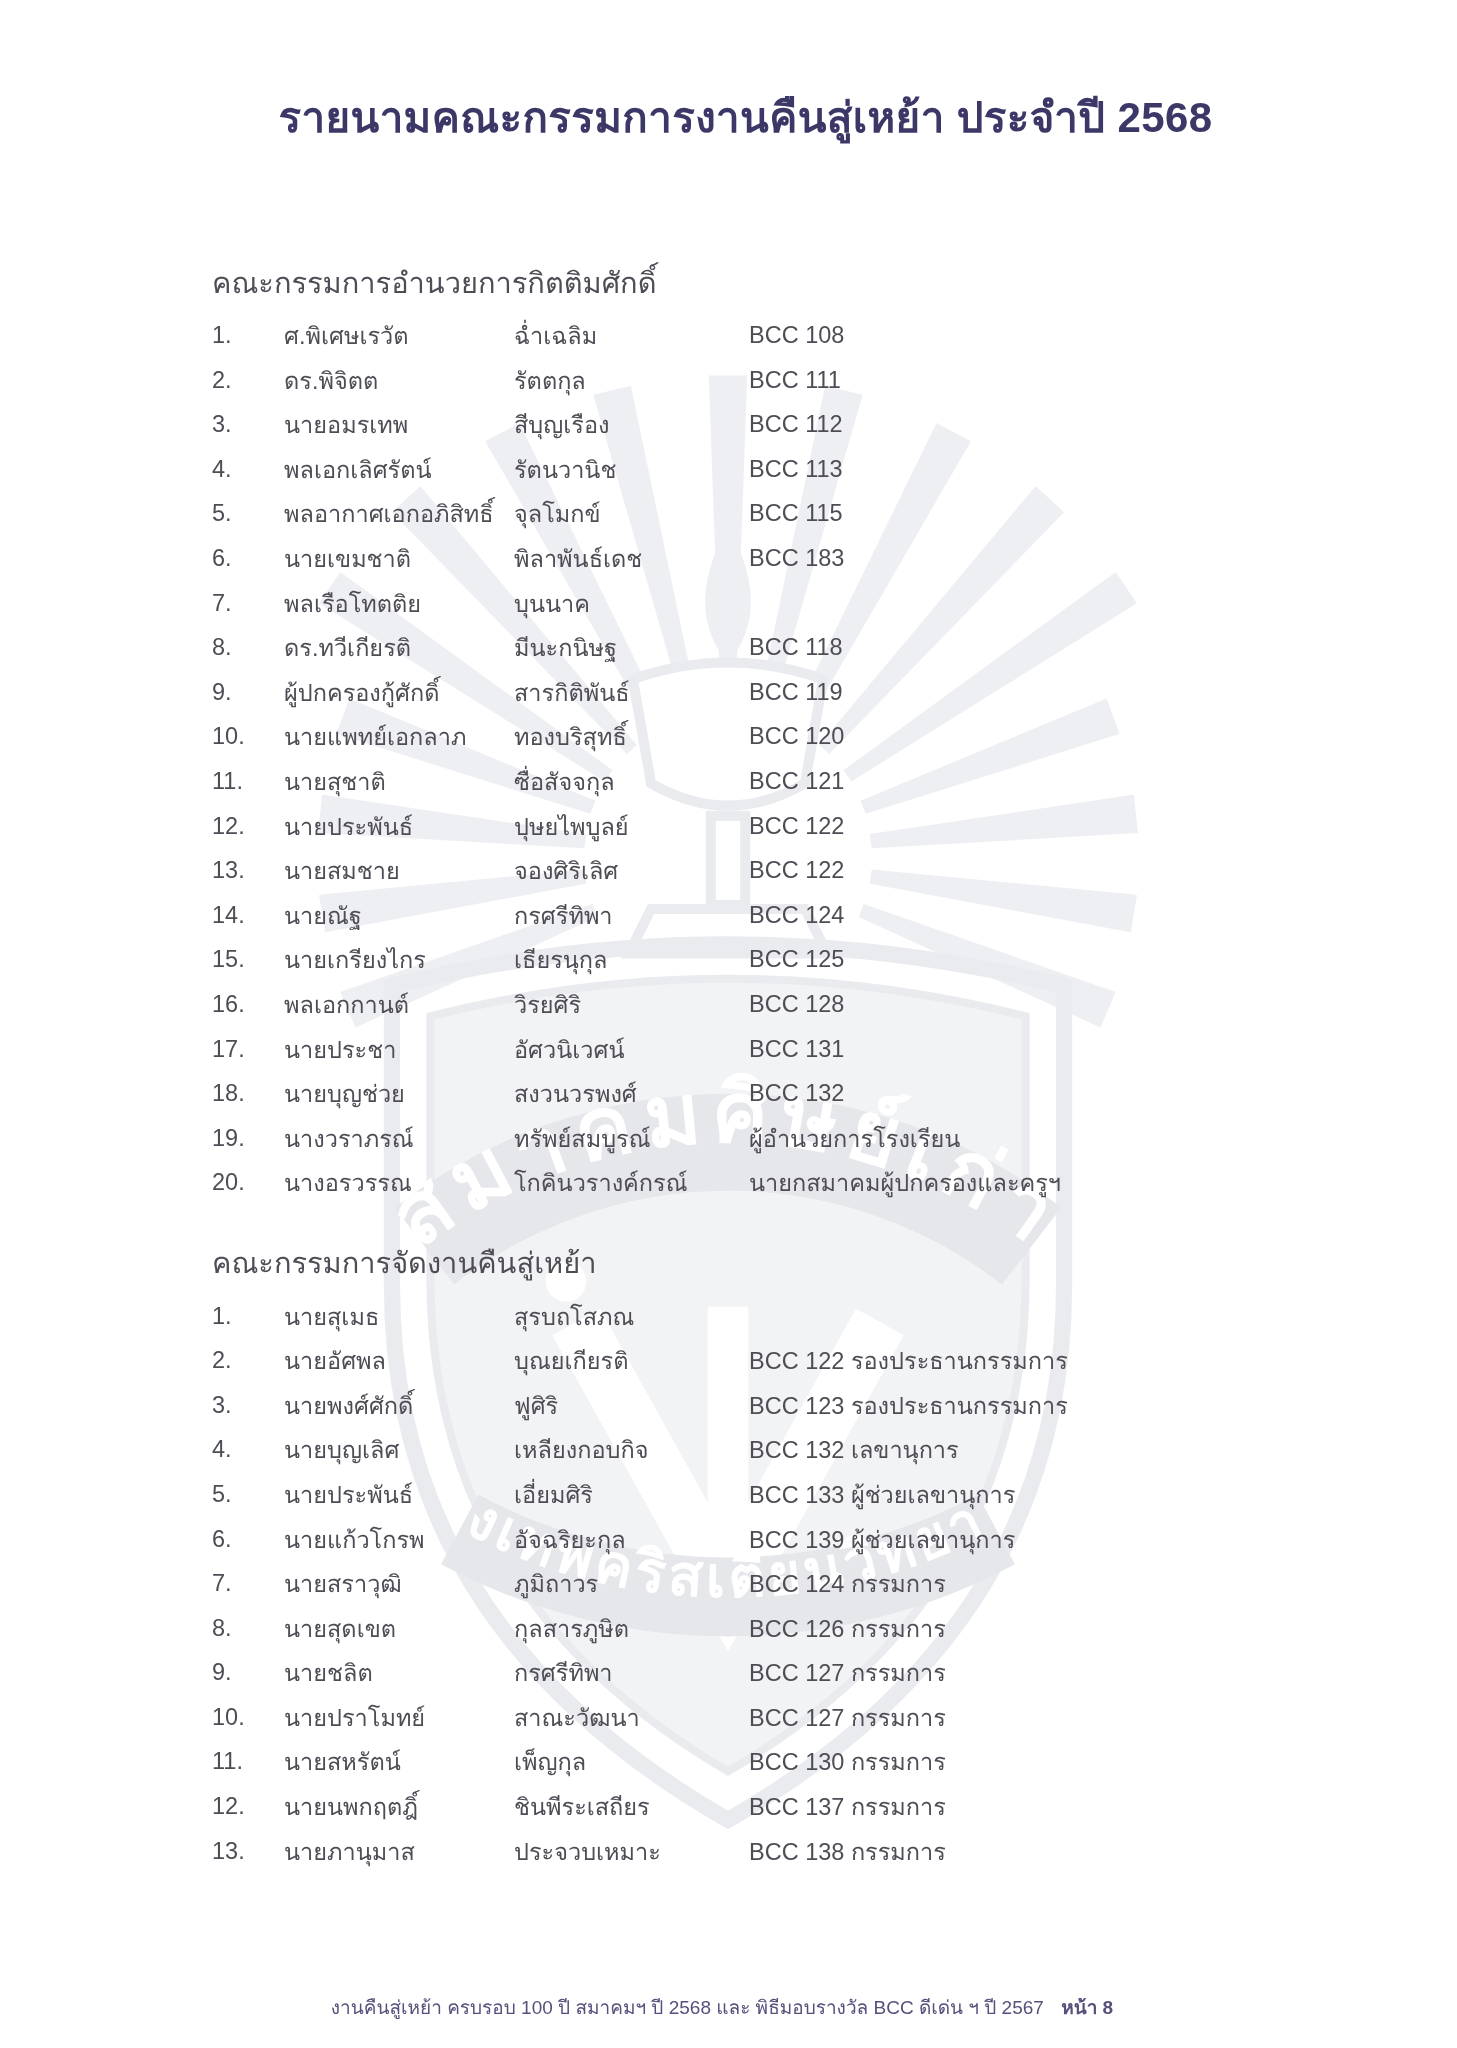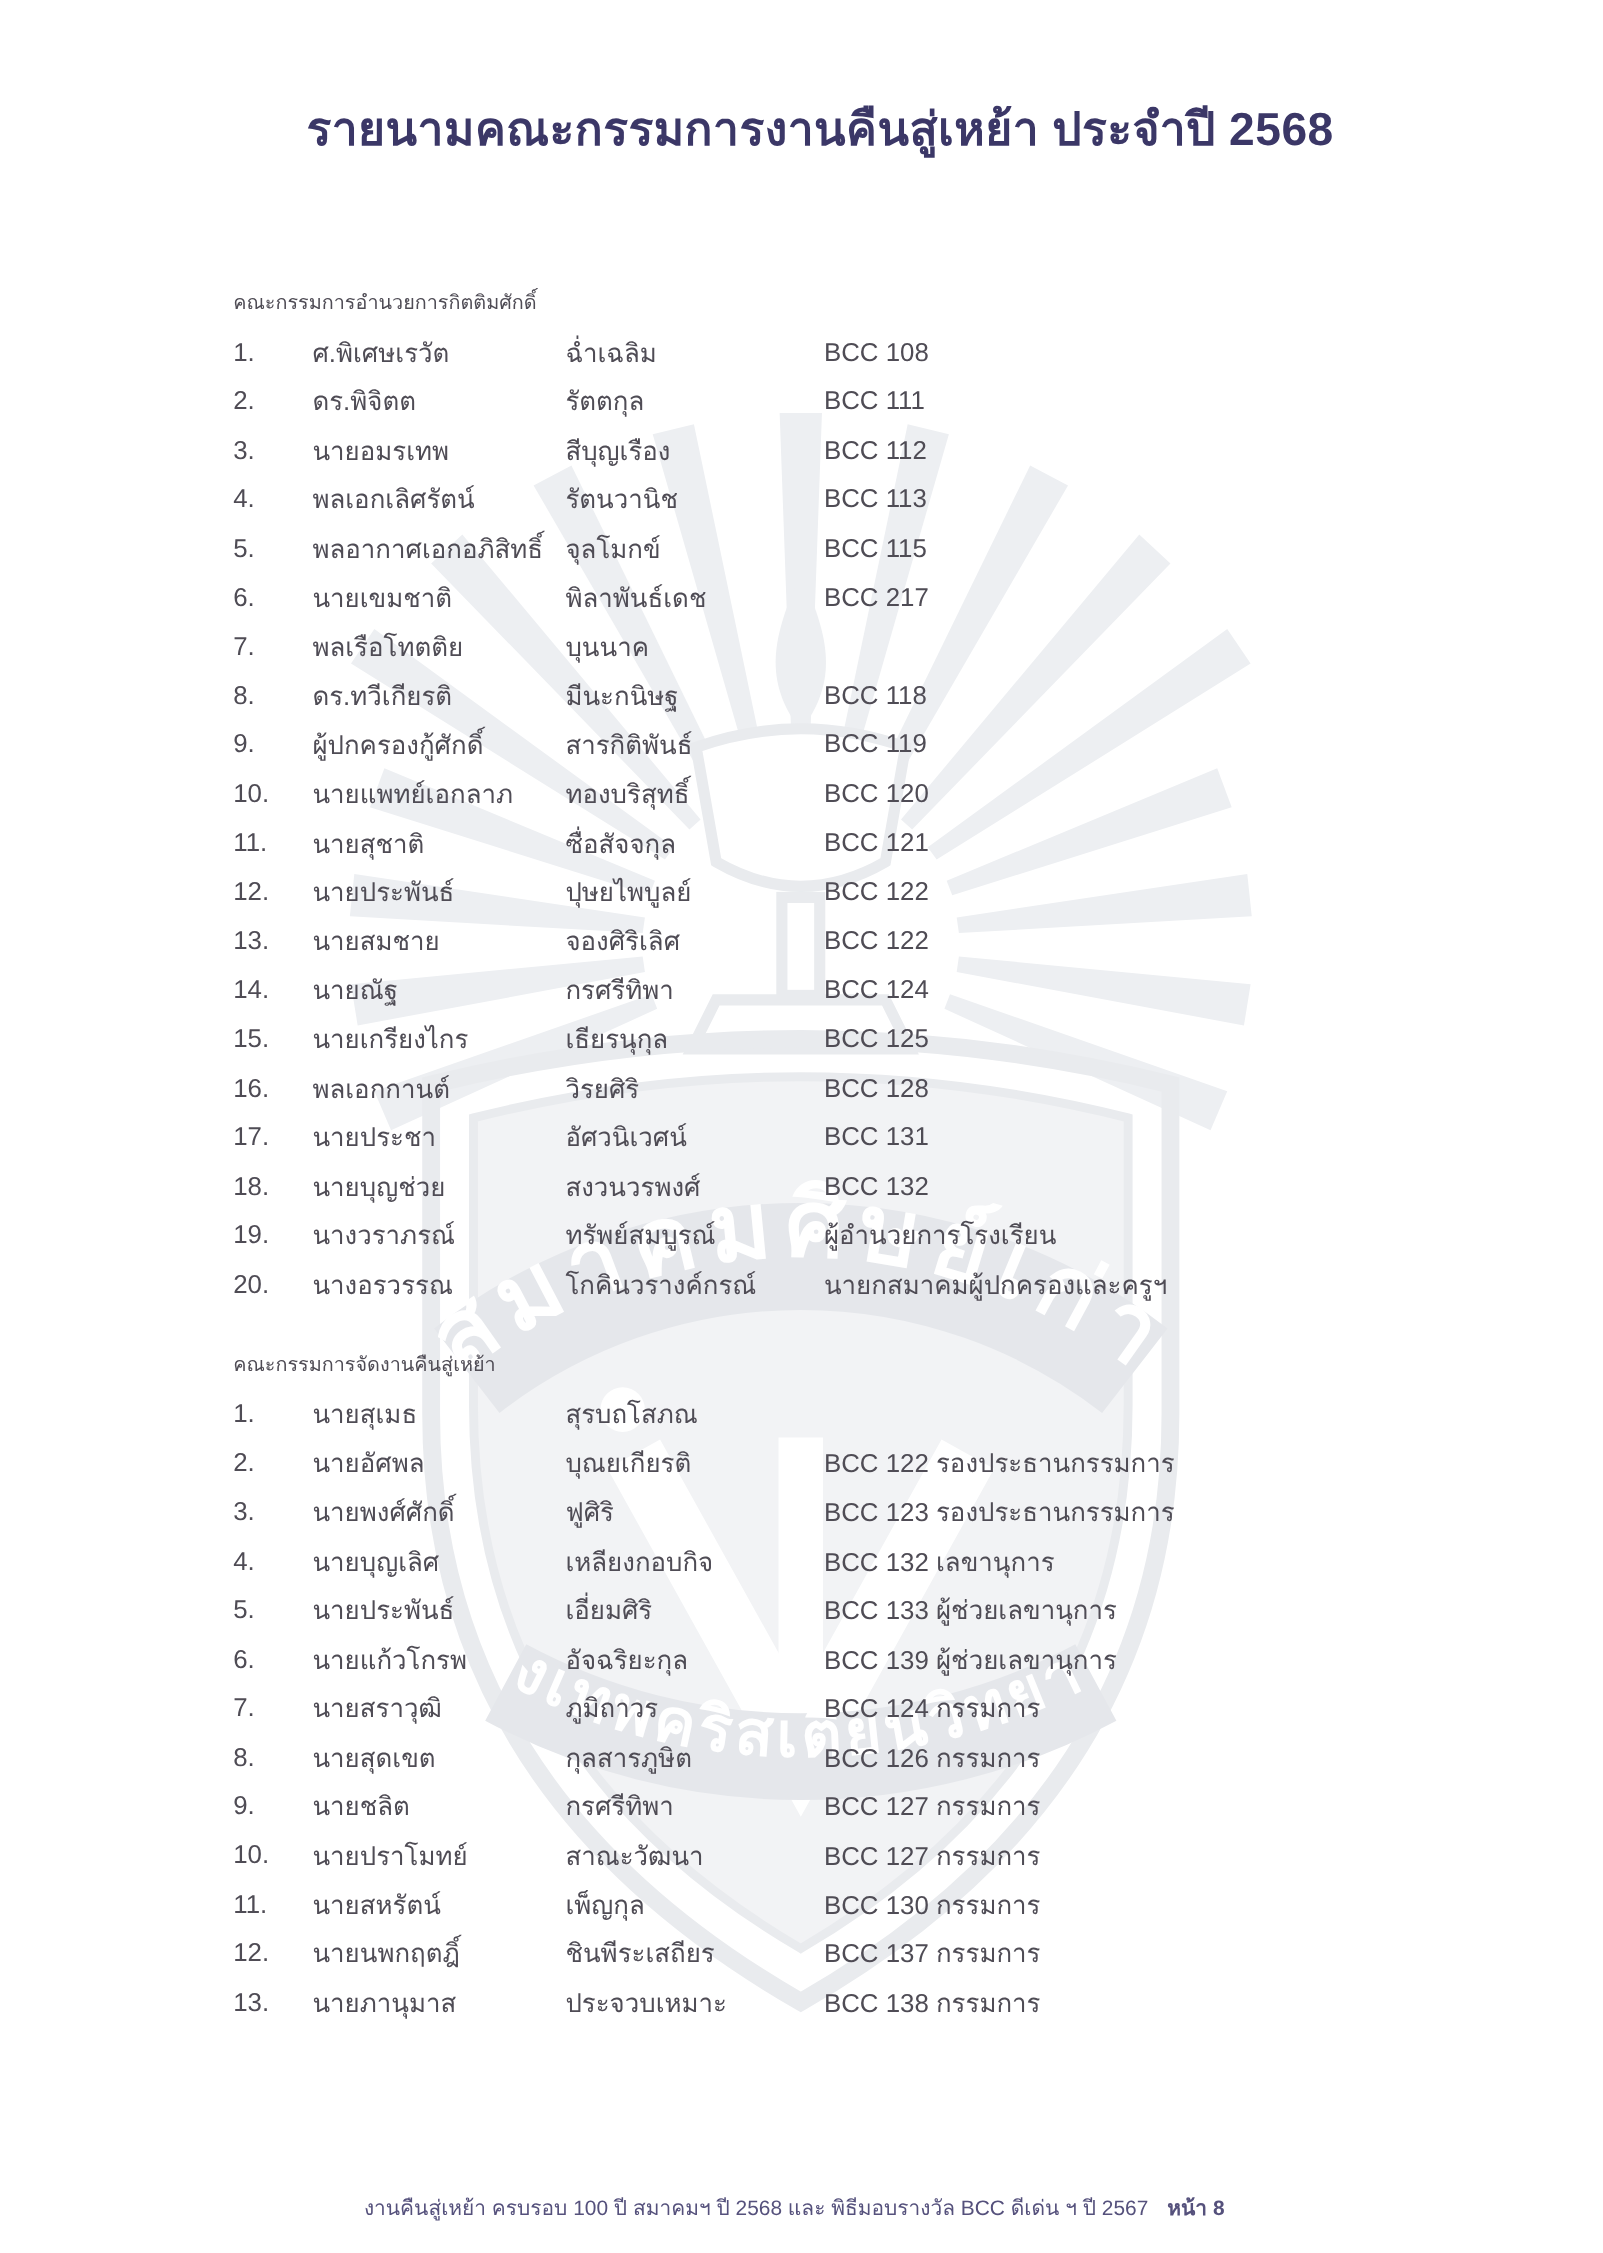--- a/index.html
+++ b/index.html
@@ -33,21 +33,21 @@
     line-height:1.35;
     font-weight:bold;
     color:var(--color-title,#3b3767);
     letter-spacing:.4px;
   }
   .sections{margin-left:178px;margin-right:110px;}
   .section-1{margin-top:116px;}
   .section-2{margin-top:38px;}
   .section-header{
     margin:0 0 10px 0;
-    font-size:18px;
+    font-size:29px;
     font-weight:normal;
     color:var(--color-body,#4f4c55);
     line-height:1.4;
   }
   .rows{display:block;}
   .row{
     display:grid;
     grid-template-columns:72px 230px 235px 1fr;
     align-items:center;
     height:44.6px;
@@ -169,21 +169,21 @@
     <span>5.</span>
     <span>พลอากาศเอกอภิสิทธิ์</span>
     <span>จุลโมกข์</span>
     <span>BCC 115</span>
   </div>
 
   <div class="row">
     <span>6.</span>
     <span>นายเขมชาติ</span>
     <span>พิลาพันธ์เดช</span>
-    <span>BCC 217</span>
+    <span>BCC 183</span>
   </div>
 
   <div class="row">
     <span>7.</span>
     <span>พลเรือโทตติย</span>
     <span>บุนนาค</span>
   </div>
 
   <div class="row">
     <span>8.</span>

